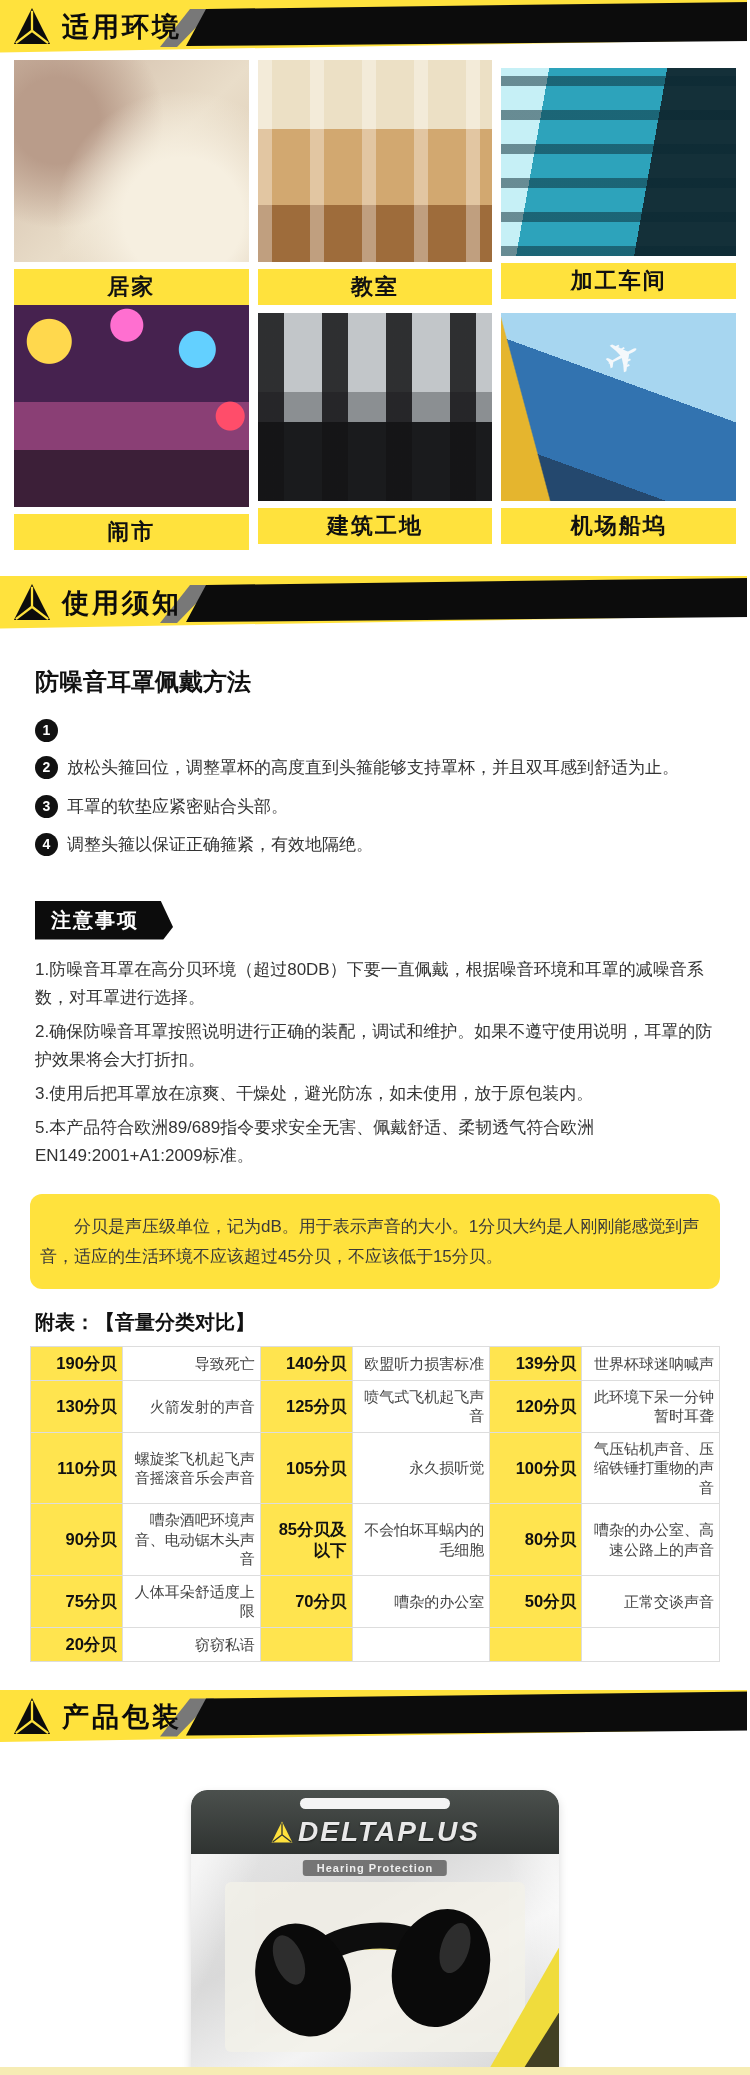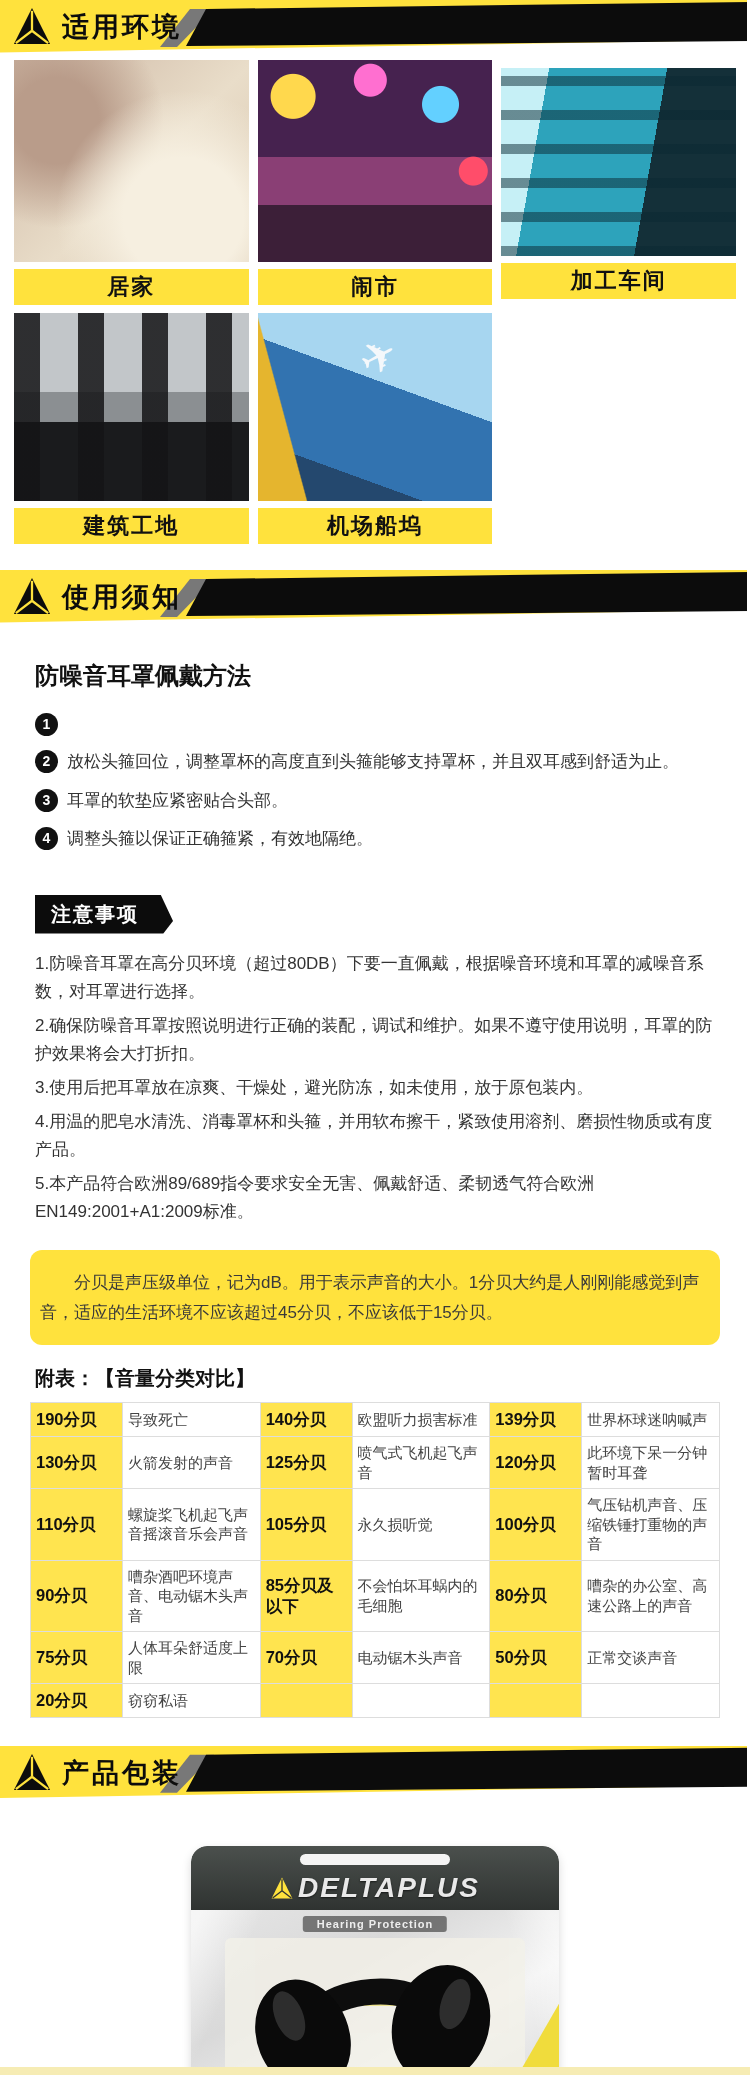--- a/index.html
+++ b/index.html
@@ -68,21 +68,21 @@
       clip-path:polygon(0 0,91% 0,100% 68%,93% 100%,0 100%); }
   .notes { margin-top:16px; }
   .notes p { font-size:17px; line-height:1.65; margin-bottom:6px; color:#333; }
 
   .db-box { margin:24px 0 0 -5px; width:690px; background:#ffe23d; border-radius:12px;
       padding:18px 10px; font-size:17px; line-height:1.75; color:#3a3a3a; }
   .db-box p { text-indent:2em; }
 
   .tbl-caption { margin:20px 0 10px 0; font-size:20px; font-weight:bold; color:#111; }
   table.db { border-collapse:collapse; width:690px; margin-left:-5px; }
-  table.db td { border:1px solid #ddd; text-align:left; vertical-align:middle;
+  table.db td { border:1px solid #ddd; text-align:right; vertical-align:middle;
       padding:6px 5px; }
   td.c-db { background:#ffe44f; font-size:16.5px; font-weight:bold; color:#111;
       width:92px; line-height:1.25; }
   td.c-desc { background:#fff; font-size:15px; color:#444; width:138px; line-height:1.3; }
 
   
   .pack-wrap { margin-top:28px; }
   .bag { position:relative; width:368px; height:318px; margin:46px auto 0 auto;
       border-radius:16px 16px 10px 10px;
       background:
@@ -131,26 +131,30 @@
   </svg>
   <div class="title">适用环境</div>
 </div>
 
 <div class="grid">
   <div class="cell">
     <div class="photo ph-home"></div>
     <div class="plabel">居家</div>
   </div>
   <div class="cell">
-    <div class="photo ph-street"></div>
-    <div class="plabel">闹市</div>
+    <div class="photo ph-classroom"></div>
+    <div class="plabel">教室</div>
   </div>
   <div class="cell row2">
     <div class="photo ph-workshop"></div>
     <div class="plabel">加工车间</div>
+  </div>
+  <div class="cell">
+    <div class="photo ph-street"></div>
+    <div class="plabel">闹市</div>
   </div>
   <div class="cell row2">
     <div class="photo ph-construction"></div>
     <div class="plabel">建筑工地</div>
   </div>
   <div class="cell row2">
     <div class="photo ph-airport">
       <span class="plane">✈</span>
     </div>
     <div class="plabel">机场船坞</div>
@@ -190,21 +194,20 @@
     <span class="badge">4</span>
     <span>调整头箍以保证正确箍紧，有效地隔绝。</span>
   </div>
 
   <div class="notes-box">注意事项</div>
 
   <div class="notes">
     <p>1.防噪音耳罩在高分贝环境（超过80DB）下要一直佩戴，根据噪音环境和耳罩的减噪音系数，对耳罩进行选择。</p>
     <p>2.确保防噪音耳罩按照说明进行正确的装配，调试和维护。如果不遵守使用说明，耳罩的防护效果将会大打折扣。</p>
     <p>3.使用后把耳罩放在凉爽、干燥处，避光防冻，如未使用，放于原包装内。</p>
-    <p>4.用温的肥皂水清洗、消毒罩杯和头箍，并用软布擦干，紧致使用溶剂、磨损性物质或有度产品。</p>
     <p>5.本产品符合欧洲89/689指令要求安全无害、佩戴舒适、柔韧透气符合欧洲EN149:2001+A1:2009标准。</p>
   </div>
 
   <div class="db-box">
     <p>分贝是声压级单位，记为dB。用于表示声音的大小。1分贝大约是人刚刚能感觉到声音，适应的生活环境不应该超过45分贝，不应该低于15分贝。</p>
   </div>
 
   <div class="tbl-caption">附表：【音量分类对比】</div>
 
   <table class="db">
@@ -238,21 +241,21 @@
         <td class="c-desc">嘈杂酒吧环境声音、电动锯木头声音</td>
         <td class="c-db">85分贝及以下</td>
         <td class="c-desc">不会怕坏耳蜗内的毛细胞</td>
         <td class="c-db">80分贝</td>
         <td class="c-desc">嘈杂的办公室、高速公路上的声音</td>
       </tr>
       <tr>
         <td class="c-db">75分贝</td>
         <td class="c-desc">人体耳朵舒适度上限</td>
         <td class="c-db">70分贝</td>
-        <td class="c-desc">电动锯木头声音</td>
+        <td class="c-desc">嘈杂的办公室</td>
         <td class="c-db">50分贝</td>
         <td class="c-desc">正常交谈声音</td>
       </tr>
       <tr>
         <td class="c-db">20分贝</td>
         <td class="c-desc">窃窃私语</td>
         <td class="c-db"></td>
         <td class="c-desc"></td>
         <td class="c-db"></td>
         <td class="c-desc"></td>

